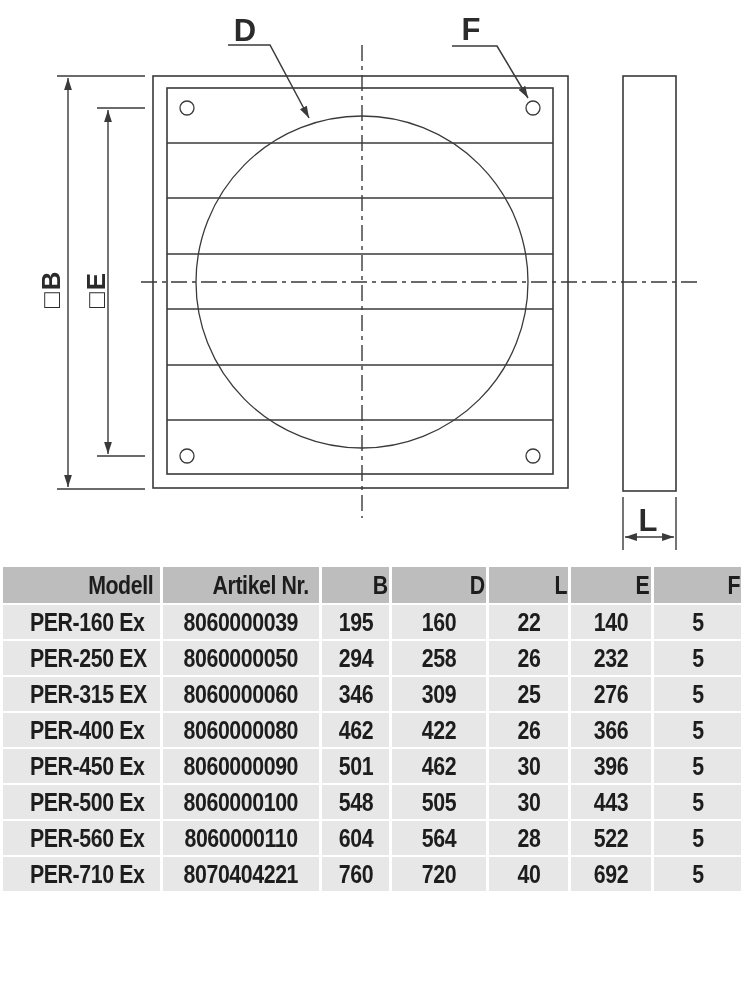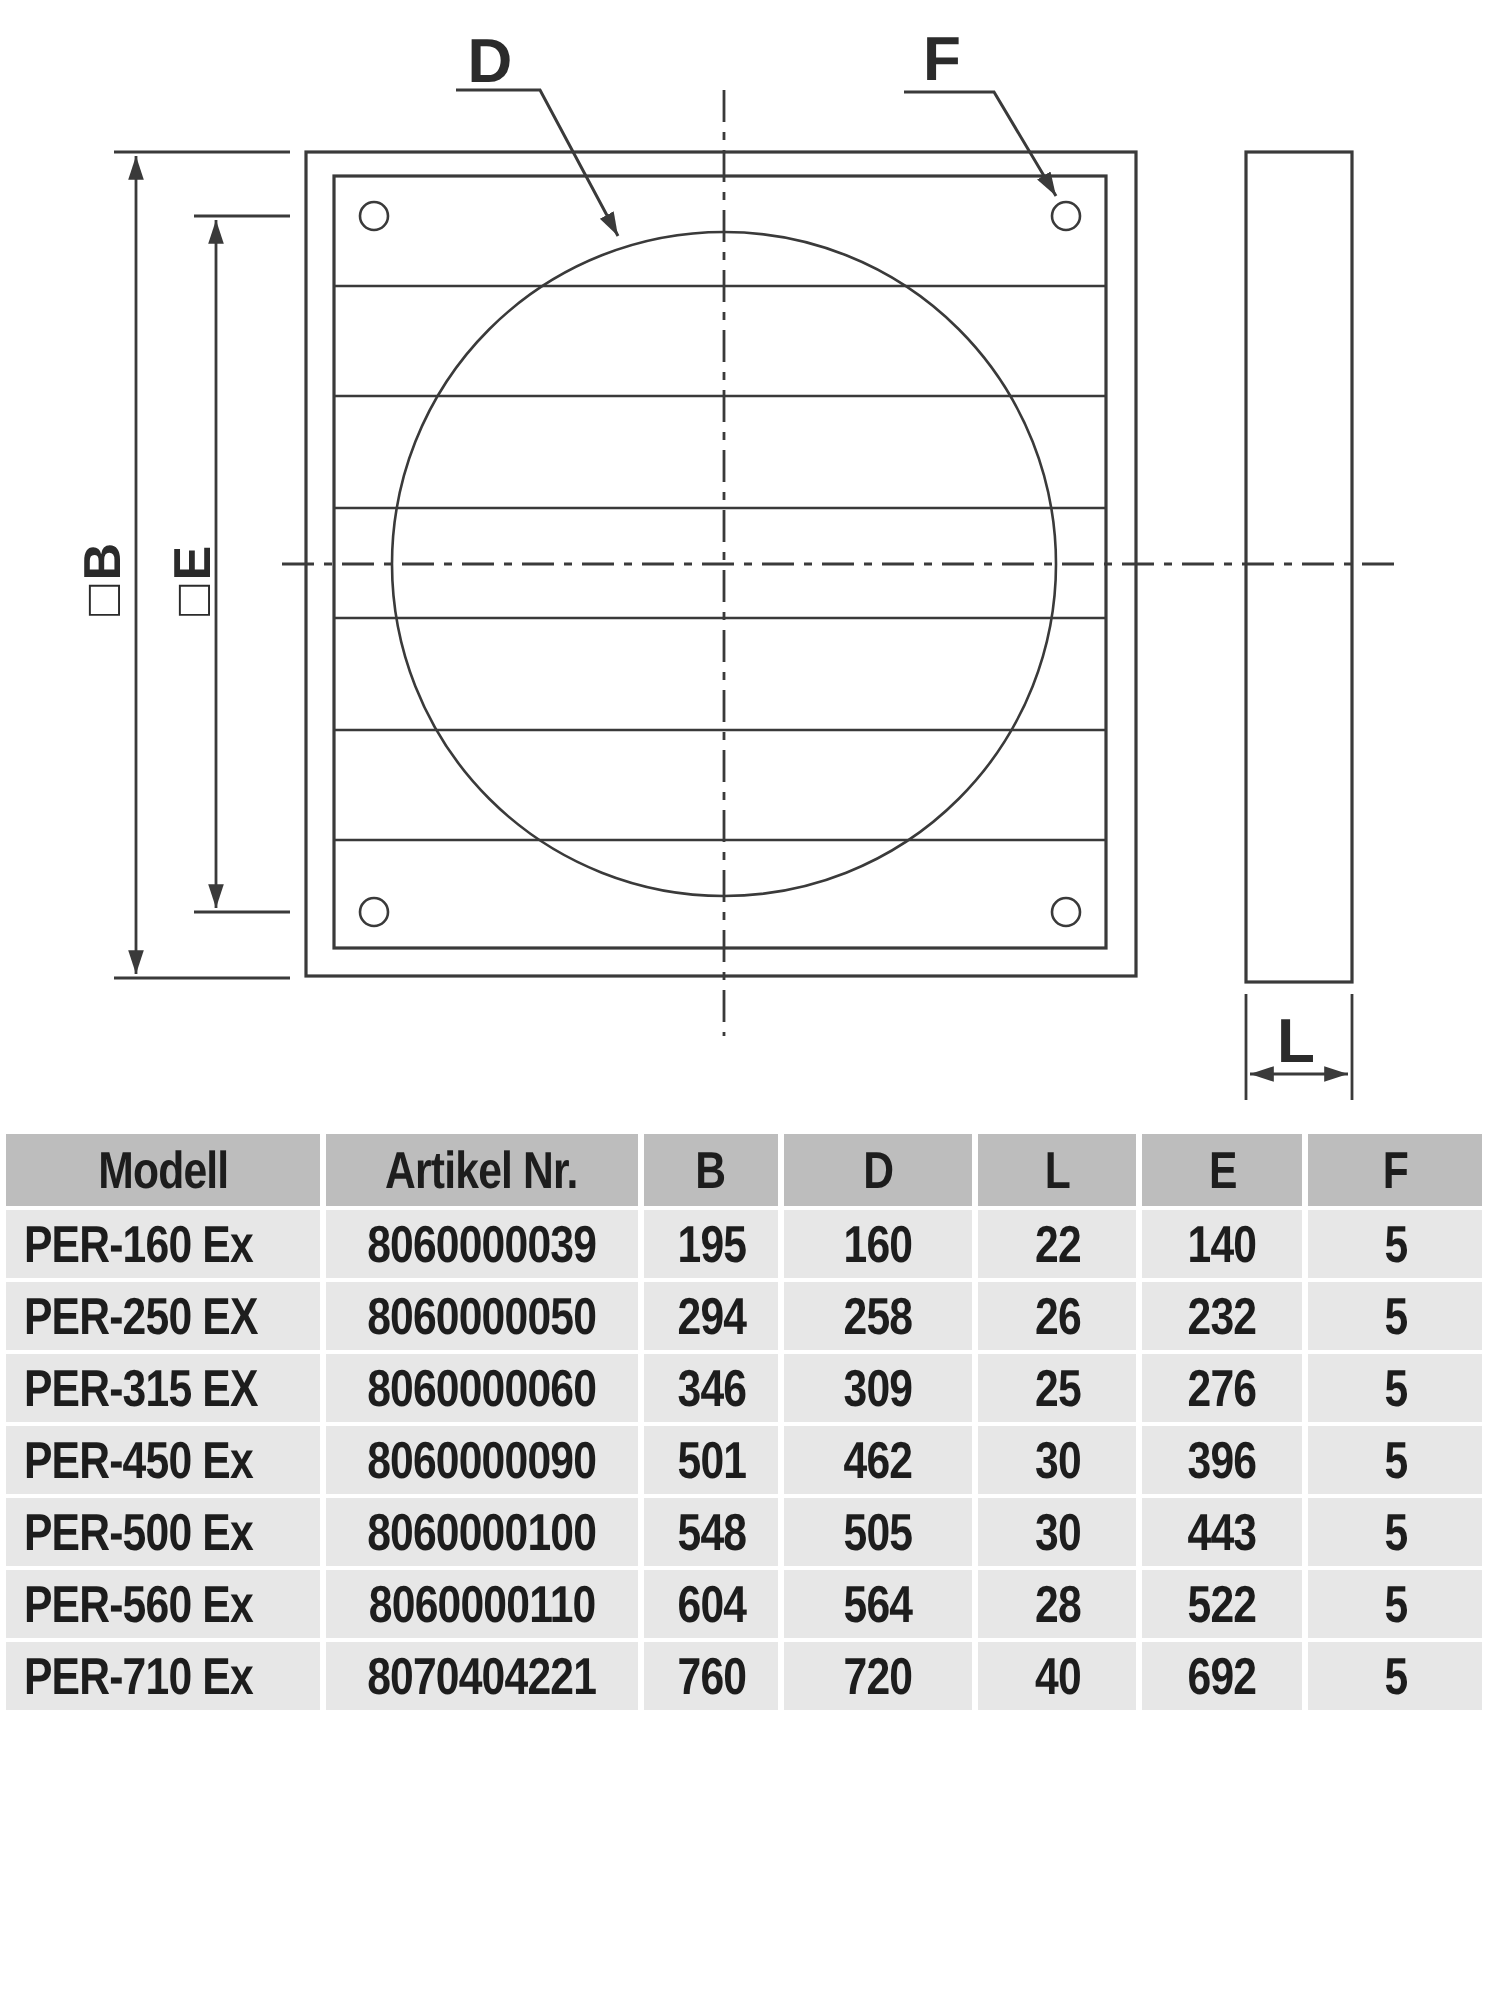--- a/index.html
+++ b/index.html
@@ -17,28 +17,28 @@
   .big-label{font-size:31px;}
   .rot-label{font-size:26px;letter-spacing:2px;}
 
   
   .table-wrap{width:745px;height:435px;background:#ffffff;}
   table.spec{
     border-collapse:separate;border-spacing:3px 2px;
     table-layout:fixed;width:744px;margin:0;
   }
   table.spec th{
-    background:#bdbdbd;height:36px;padding:0;text-align:center;
+    background:#bdbdbd;height:36px;padding:0;text-align:right;
     font-weight:700;color:#1d1d1d;
   }
   table.spec td{
     background:#e7e7e7;height:34px;padding:0;text-align:center;
     font-weight:700;color:#1d1d1d;white-space:nowrap;overflow:hidden;
   }
-  table.spec td.model{text-align:left;padding-left:9px;}
+  table.spec td.model{text-align:left;padding-left:27px;}
   .cnd{
     display:inline-block;
     font-size:26px;letter-spacing:-0.5px;
     transform:scaleX(0.82);transform-origin:center center;
   }
   .cnd.left{transform-origin:left center;}
 </style>
 </head>
 <body>
 
@@ -155,20 +155,29 @@
         <tr>
           <td class="model"><span class="cnd left">PER-315 EX</span></td>
           <td><span class="cnd">8060000060</span></td>
           <td><span class="cnd">346</span></td>
           <td><span class="cnd">309</span></td>
           <td><span class="cnd">25</span></td>
           <td><span class="cnd">276</span></td>
           <td><span class="cnd">5</span></td>
         </tr>
         <tr>
+          <td class="model"><span class="cnd left">PER-400 Ex</span></td>
+          <td><span class="cnd">8060000080</span></td>
+          <td><span class="cnd">462</span></td>
+          <td><span class="cnd">422</span></td>
+          <td><span class="cnd">26</span></td>
+          <td><span class="cnd">366</span></td>
+          <td><span class="cnd">5</span></td>
+        </tr>
+        <tr>
           <td class="model"><span class="cnd left">PER-450 Ex</span></td>
           <td><span class="cnd">8060000090</span></td>
           <td><span class="cnd">501</span></td>
           <td><span class="cnd">462</span></td>
           <td><span class="cnd">30</span></td>
           <td><span class="cnd">396</span></td>
           <td><span class="cnd">5</span></td>
         </tr>
         <tr>
           <td class="model"><span class="cnd left">PER-500 Ex</span></td>

